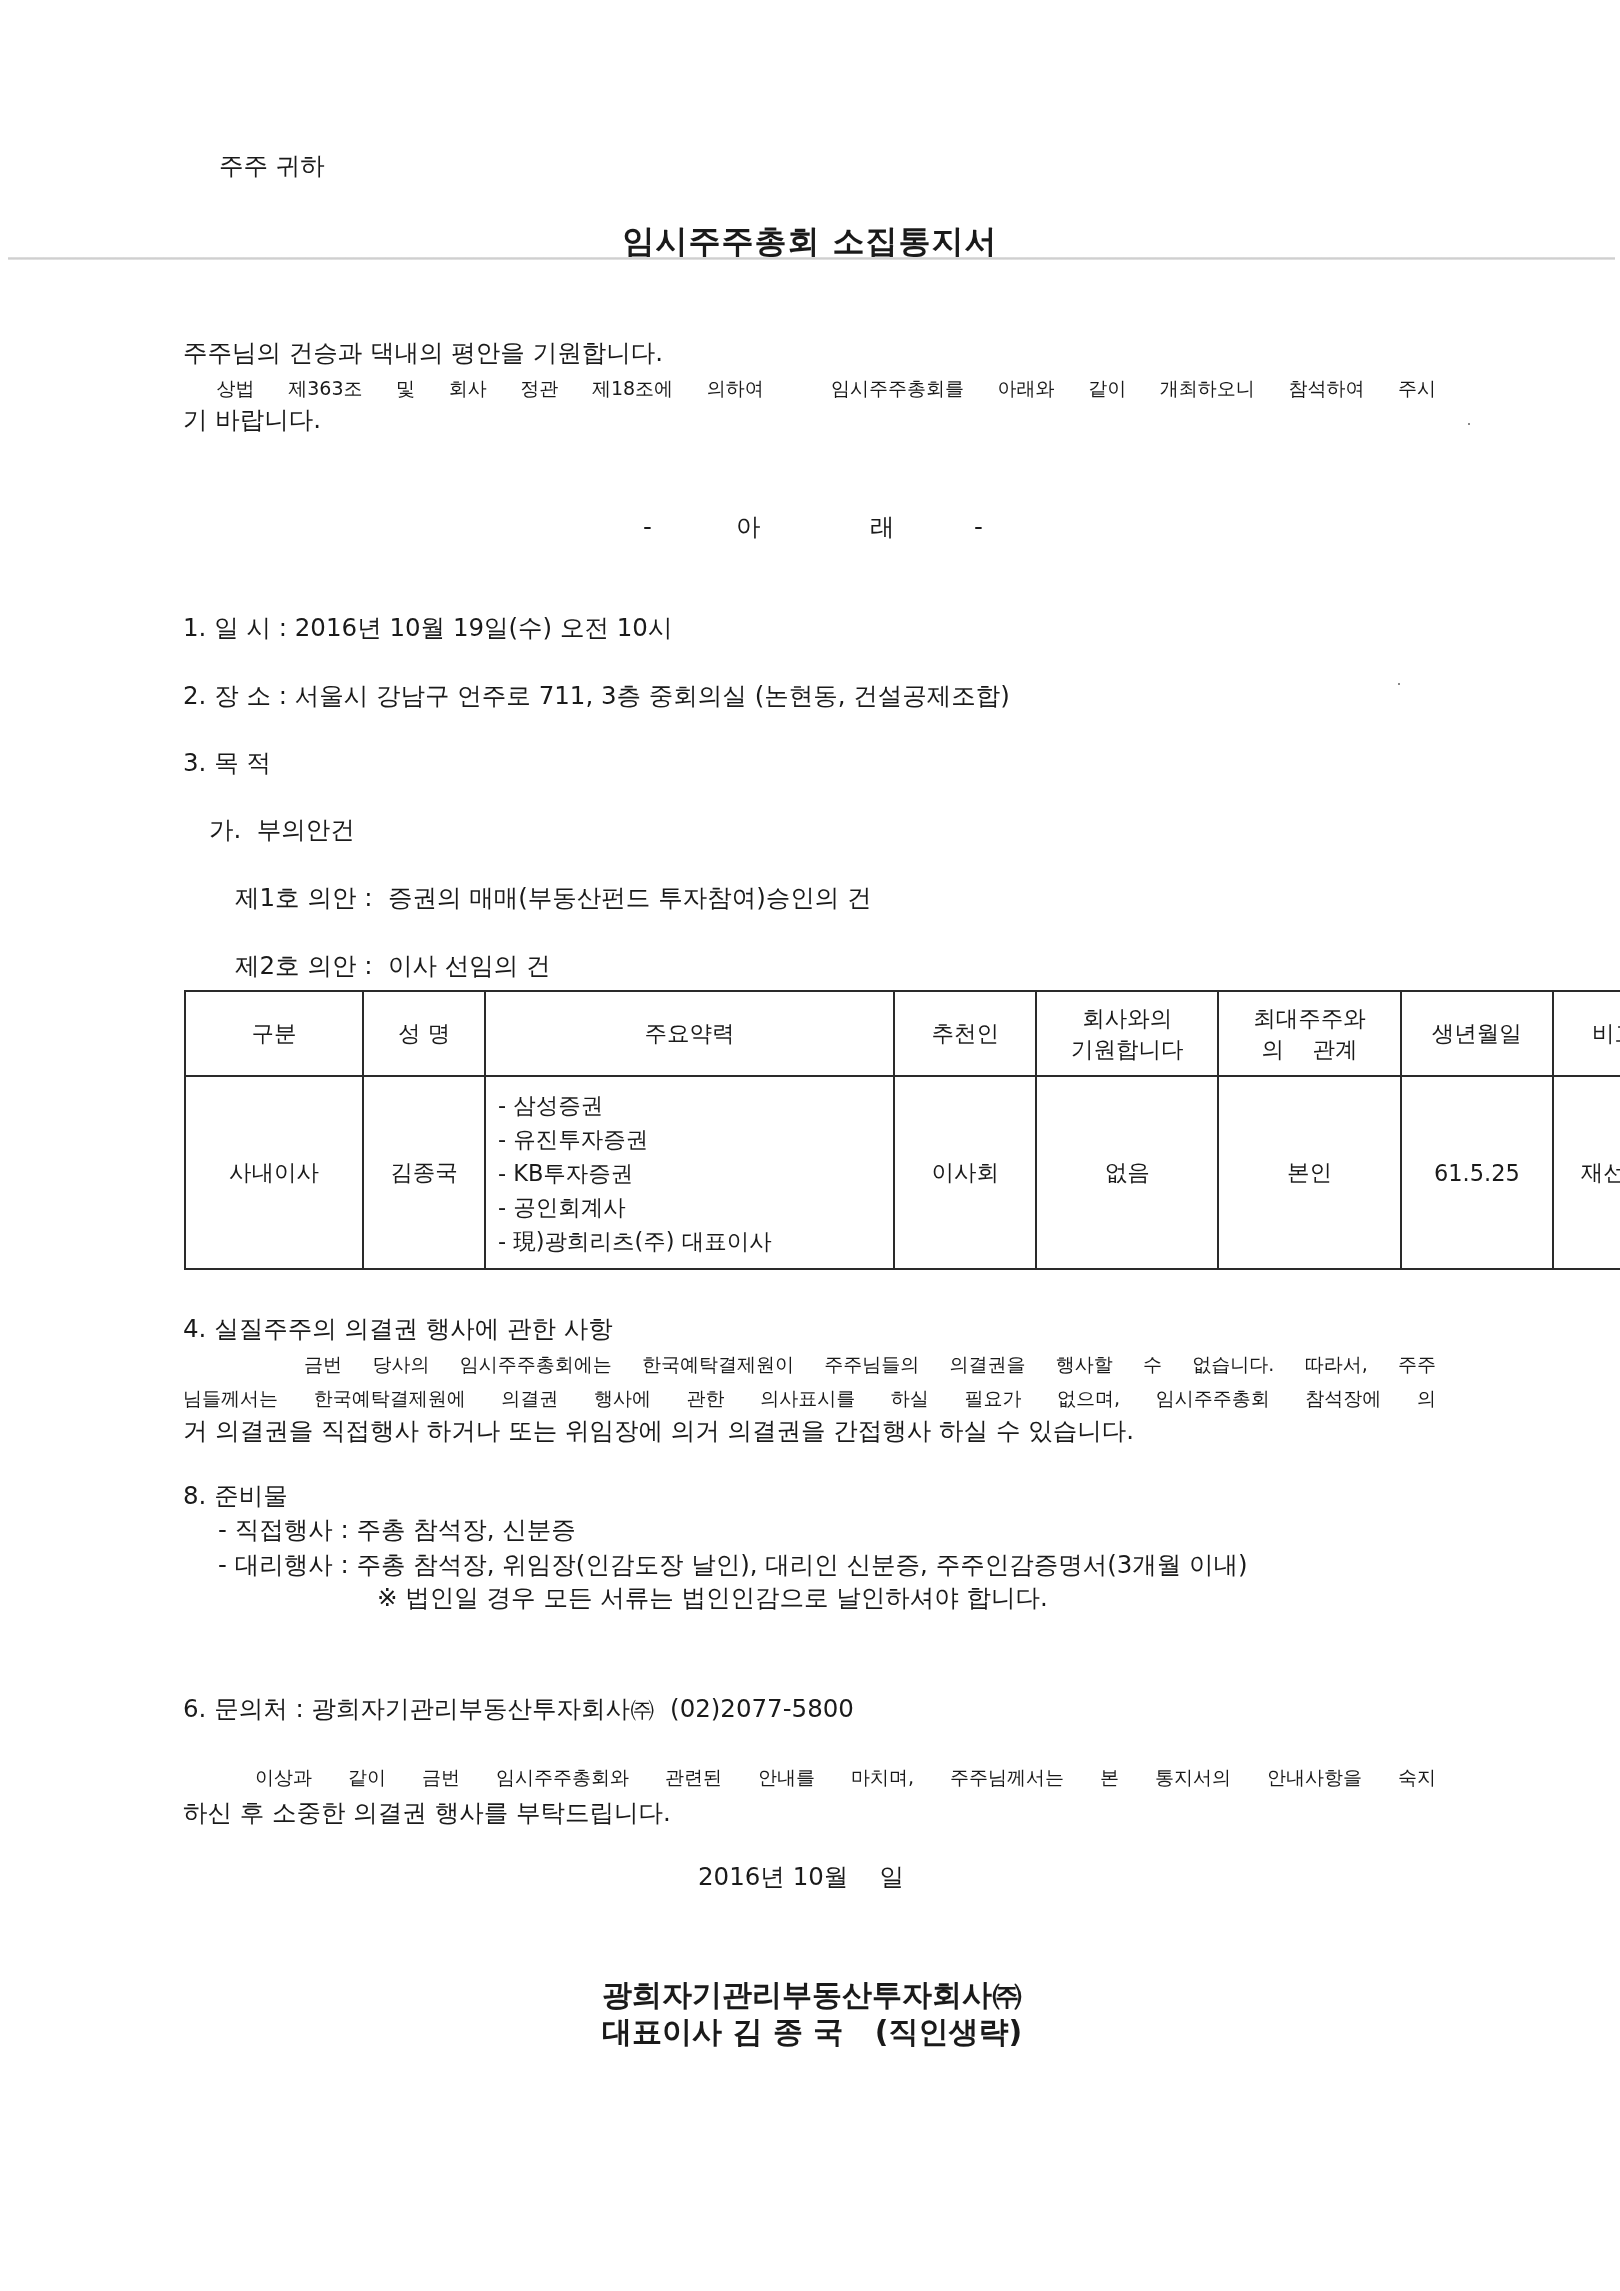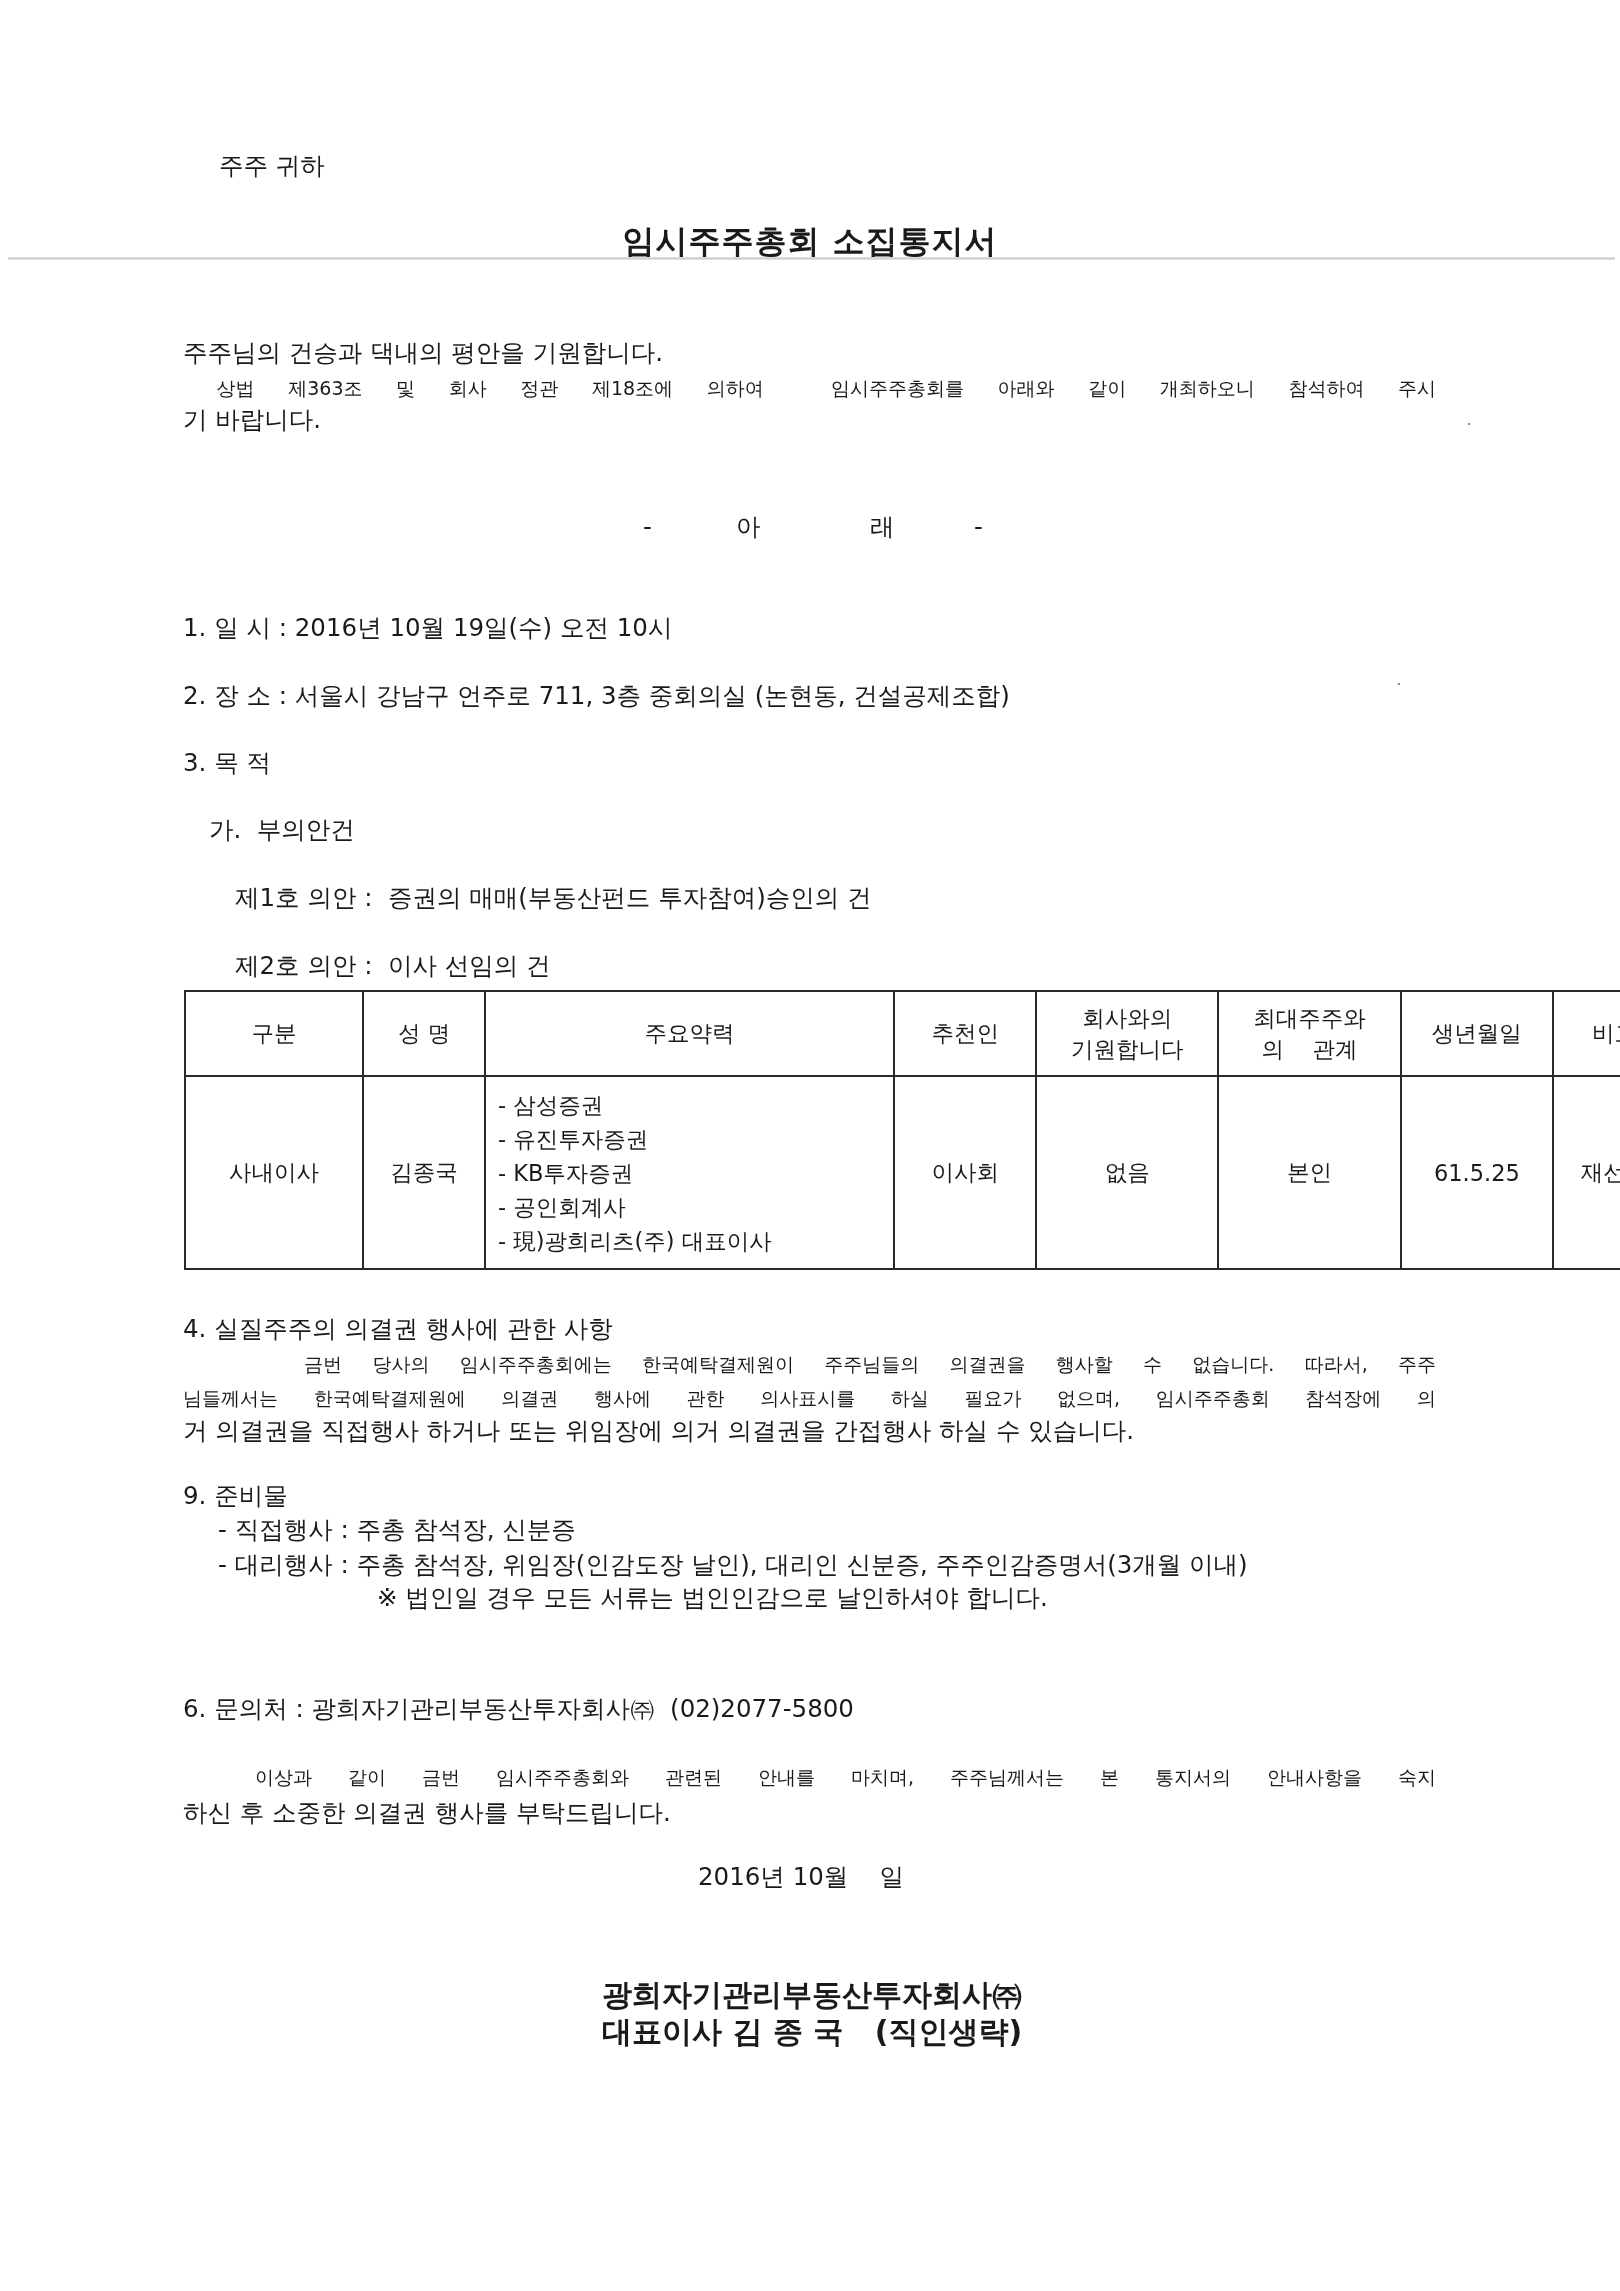--- a/index.html
+++ b/index.html
@@ -98,21 +98,21 @@
     </table>
 
   <div>
     <div class="abs t26" style="left:183px; top:1314px;">4. 실질주주의 의결권 행사에 관한 사항</div>
     <div class="just" style="top:1347px; white-space:pre;">    금번 당사의 임시주주총회에는 한국예탁결제원이 주주님들의 의결권을 행사할 수 없습니다. 따라서, 주주</div>
     <div class="just" style="top:1381px;">님들께서는 한국예탁결제원에 의결권 행사에 관한 의사표시를 하실 필요가 없으며, 임시주주총회 참석장에 의</div>
     <div class="abs t26" style="left:183px; top:1416px;">거 의결권을 직접행사 하거나 또는 위임장에 의거 의결권을 간접행사 하실 수 있습니다.</div>
   </div>
 
   <div>
-    <div class="abs t26" style="left:183px; top:1481px;">9. 준비물</div>
+    <div class="abs t26" style="left:183px; top:1481px;">8. 준비물</div>
     <div class="abs t26" style="left:218px; top:1515px;">- 직접행사 : 주총 참석장, 신분증</div>
     <div class="abs t26" style="left:218px; top:1550px;">- 대리행사 : 주총 참석장, 위임장(인감도장 날인), 대리인 신분증, 주주인감증명서(3개월 이내)</div>
     <div class="abs t26" style="left:377px; top:1583px;">※ 법인일 경우 모든 서류는 법인인감으로 날인하셔야 합니다.</div>
   </div>
 
   <div class="abs t26" style="left:183px; top:1694px; white-space:pre;">6. 문의처 : 광희자기관리부동산투자회사㈜  (02)2077-5800</div>
 
   <div>
     <div class="just" style="top:1760px; white-space:pre;">  이상과 같이 금번 임시주주총회와 관련된 안내를 마치며, 주주님께서는 본 통지서의 안내사항을 숙지</div>
     <div class="abs t26" style="left:183px; top:1798px;">하신 후 소중한 의결권 행사를 부탁드립니다.</div>

